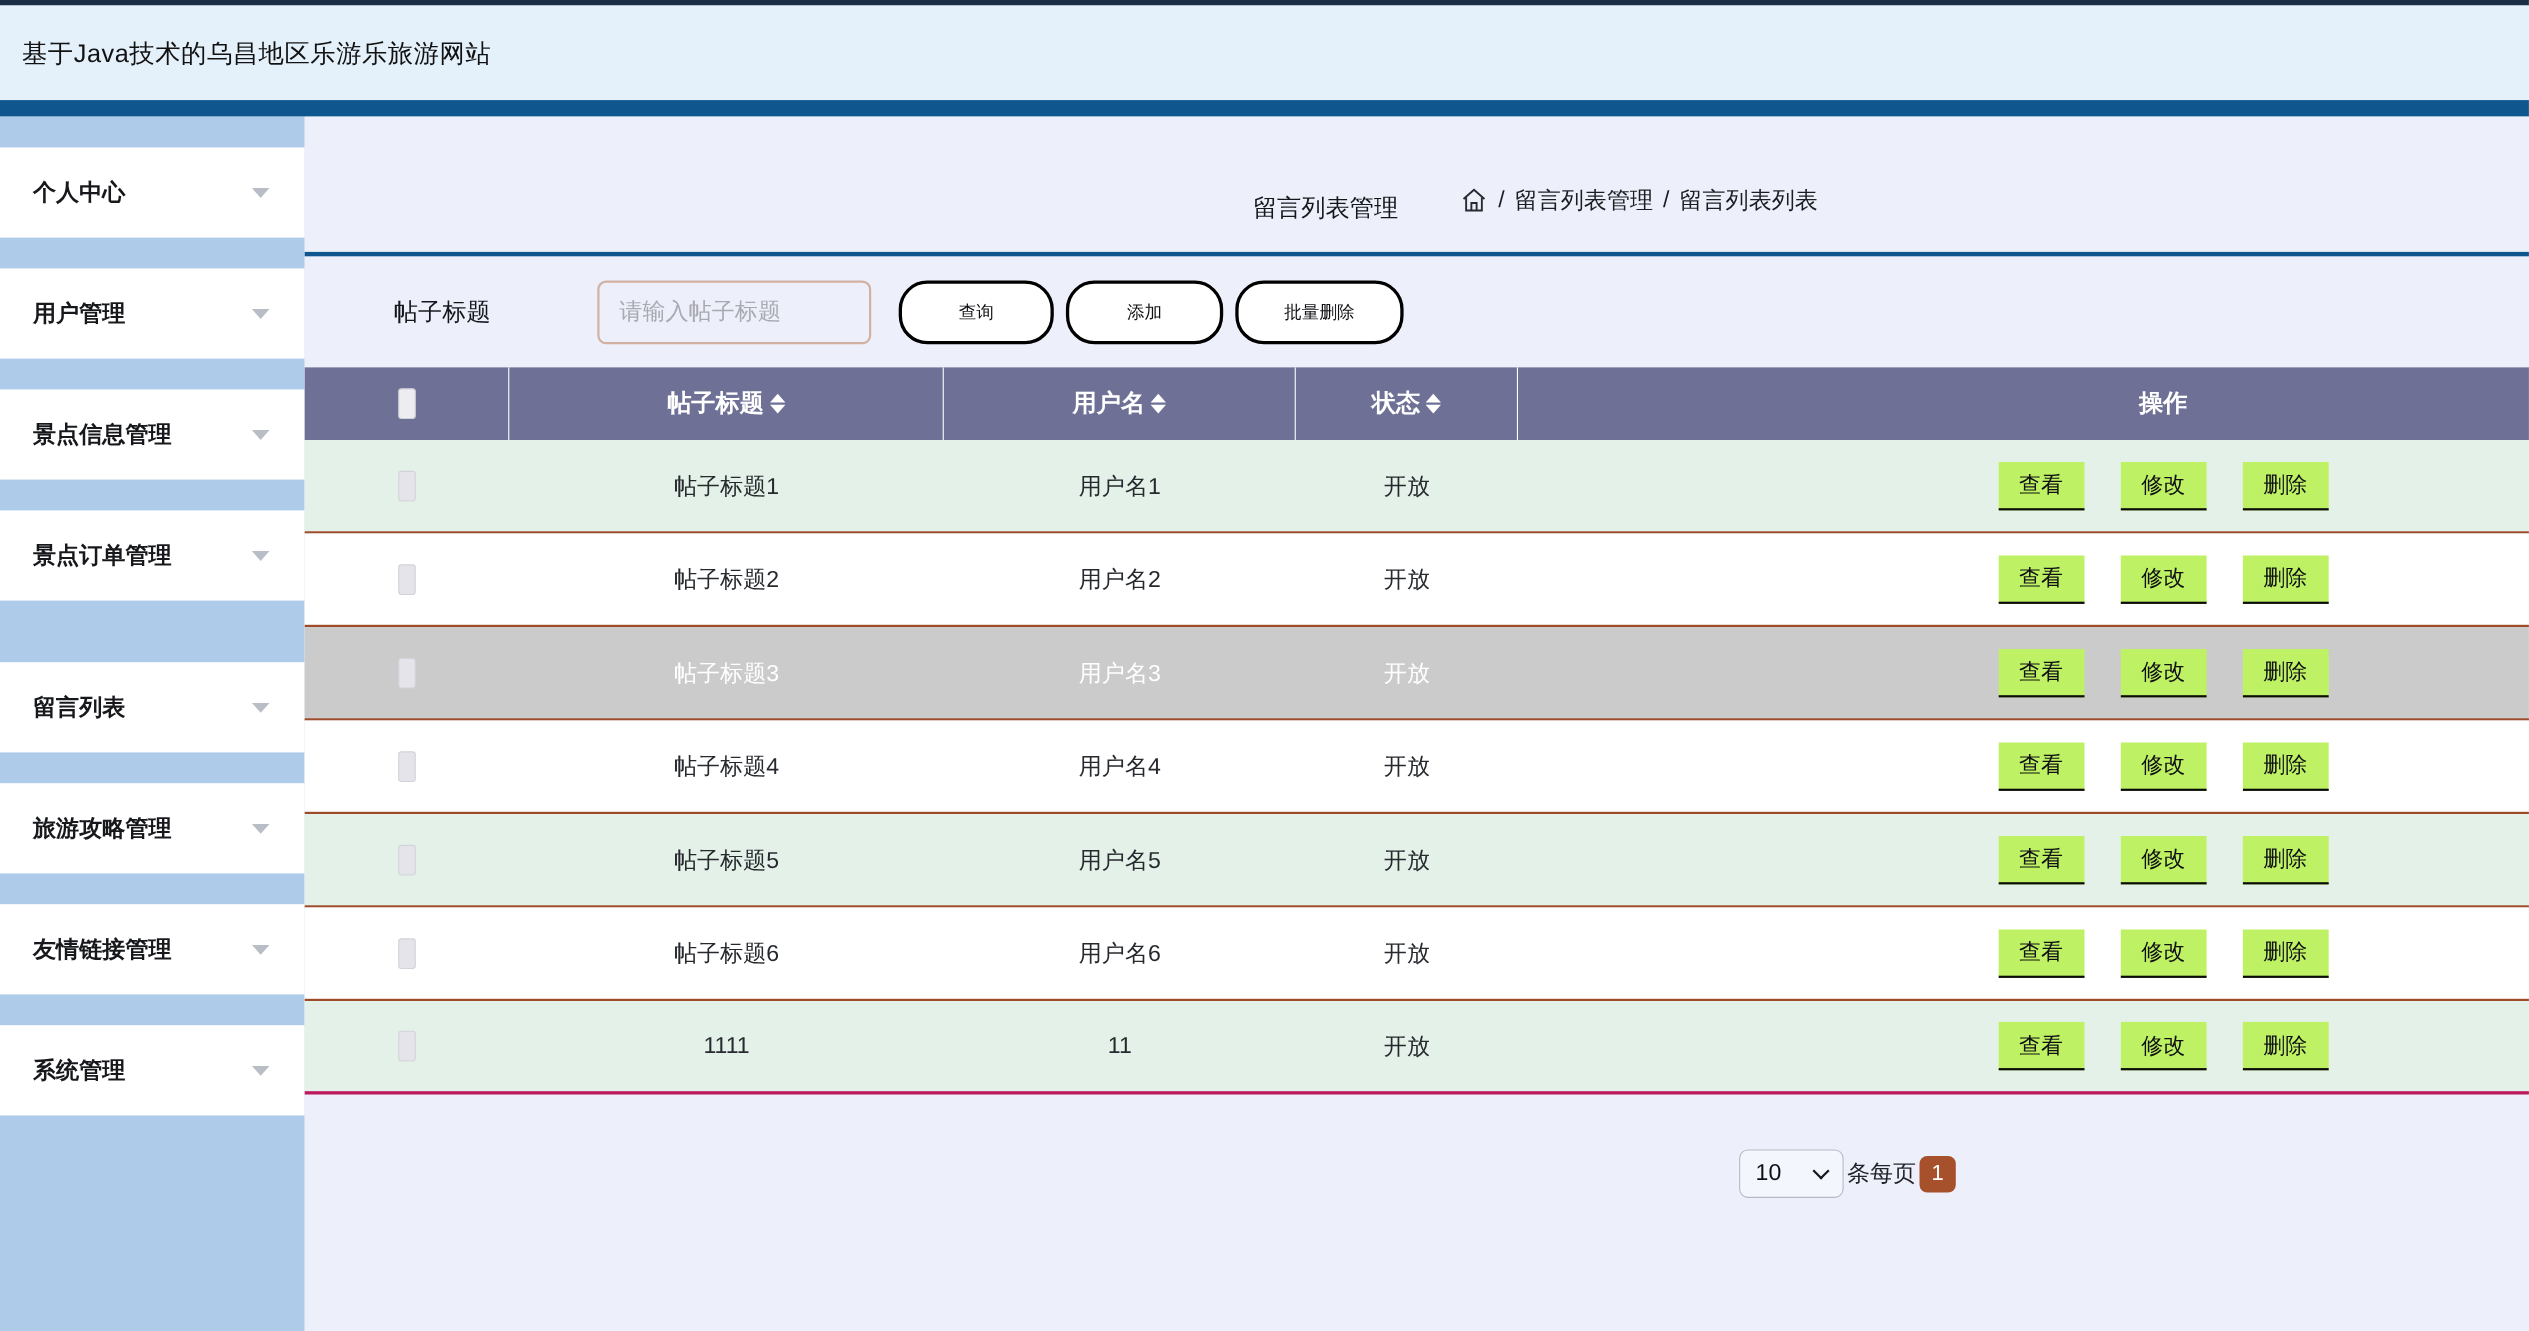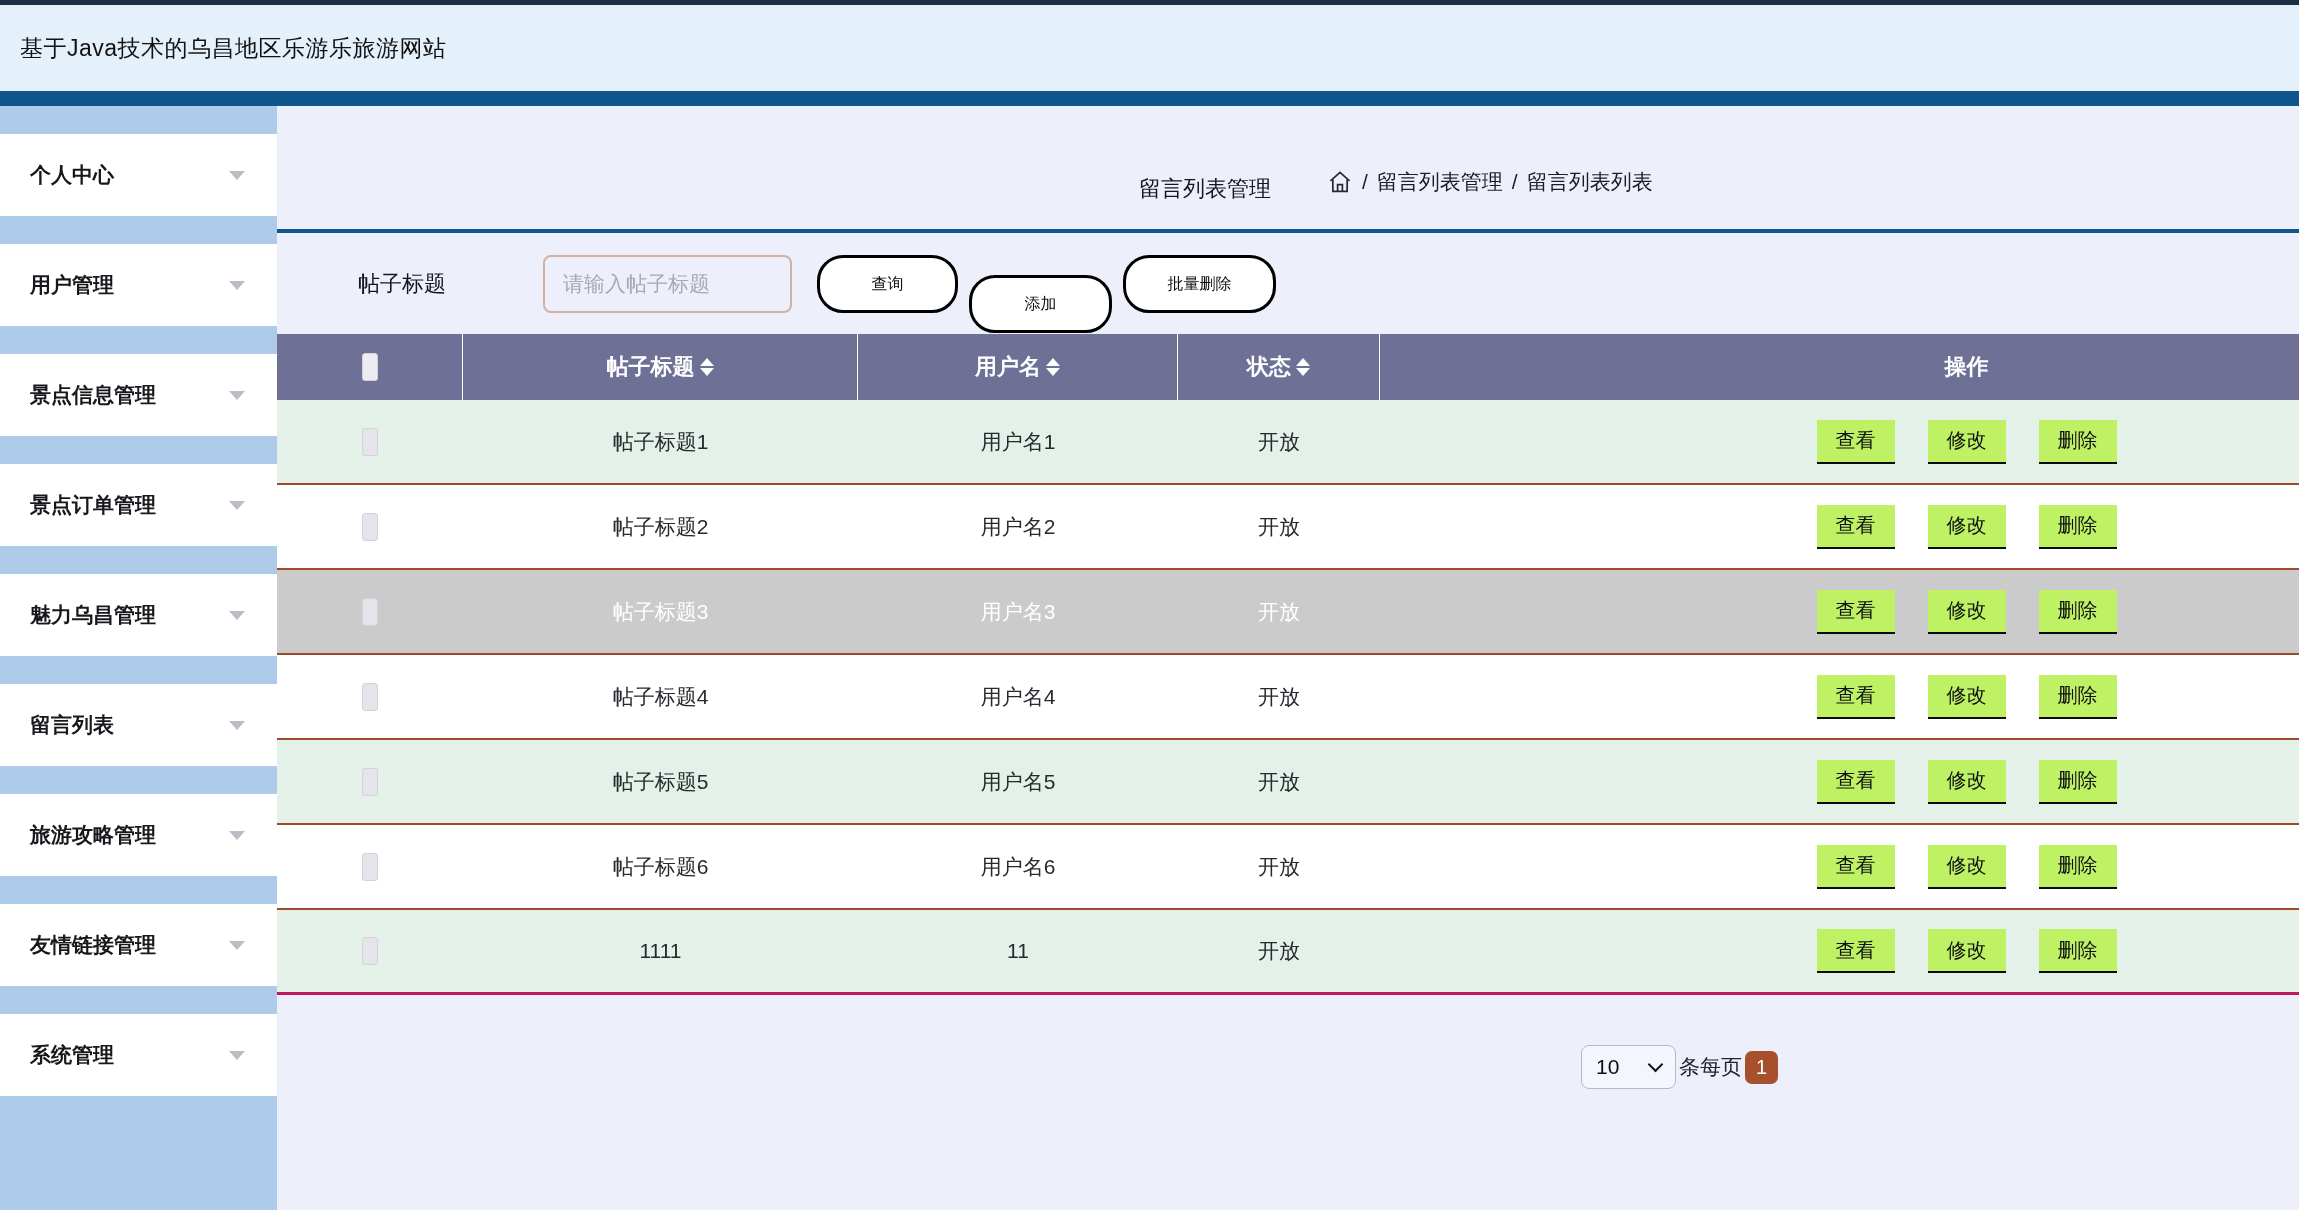--- a/index.html
+++ b/index.html
@@ -37,21 +37,21 @@
   .search-label { position:absolute; left:81px; top:36px; font-size:22px; color:#15161a; }
   .search-input { position:absolute; left:266px; top:22px; width:249px; height:58px;
                   border:2px solid #d2b1a3; border-radius:8px; background:#edf0fa;
                   font-size:21px; padding:0 18px; color:#333; outline:none;
                   font-family:"Liberation Sans","DejaVu Sans",sans-serif; }
   .search-input::placeholder { color:#a9a9b2; }
   .pill-btn { position:absolute; top:22px; height:58px; background:#ffffff; border:3.5px solid #000;
               border-radius:26px; font-size:16px; color:#101014; cursor:pointer;
               font-family:"Liberation Sans","DejaVu Sans",sans-serif; }
   .btn-query  { left:540px; width:141px; }
-  .btn-add    { left:692px; width:143px;margin-top:20px; }
+  .btn-add    { left:692px; width:143px; }
   .btn-batch  { left:846px; width:153px; }
 
   
   .thead { display:flex; height:66px; background:#6e7096; align-items:stretch; }
   .th { display:flex; align-items:center; justify-content:center; color:#fff; font-weight:bold;
         font-size:22px; border-right:1.5px solid #fff; }
   .th:last-child { border-right:none; }
   .w-check   { width:186px; flex:0 0 186px; }
   .w-title   { width:395px; flex:0 0 395px; }
   .w-user    { width:320px; flex:0 0 320px; }
@@ -121,24 +121,20 @@
     <span class="caret-down-icon"></span>
   </div>
 
   <div class="side-spacer"></div>
   <div class="side-item">
     <span class="side-label">景点订单管理</span>
     <span class="caret-down-icon"></span>
   </div>
 
   <div class="side-spacer"></div>
-  <div class="side-item">
-    <span class="side-label">魅力乌昌管理</span>
-    <span class="caret-down-icon"></span>
-  </div>
 
   <div class="side-spacer"></div>
   <div class="side-item">
     <span class="side-label">留言列表</span>
     <span class="caret-down-icon"></span>
   </div>
 
   <div class="side-spacer"></div>
   <div class="side-item">
     <span class="side-label">旅游攻略管理</span>

